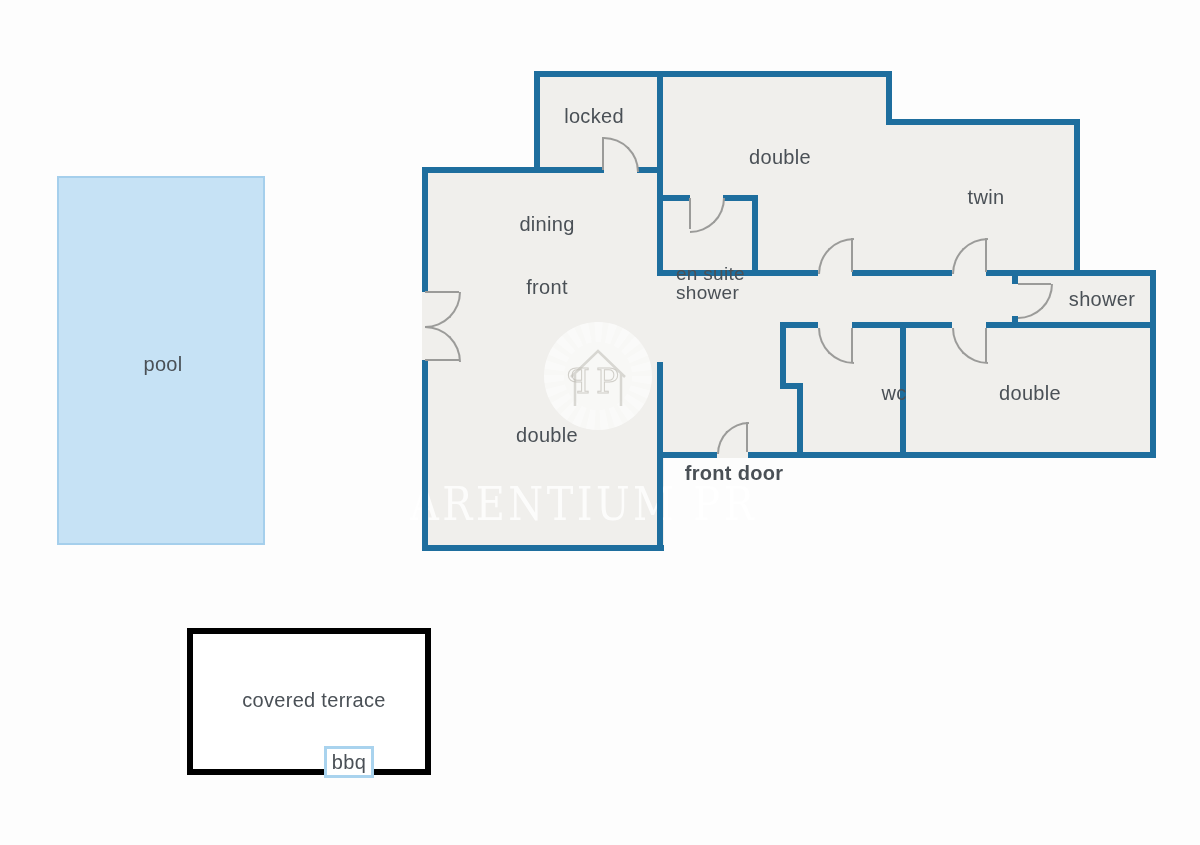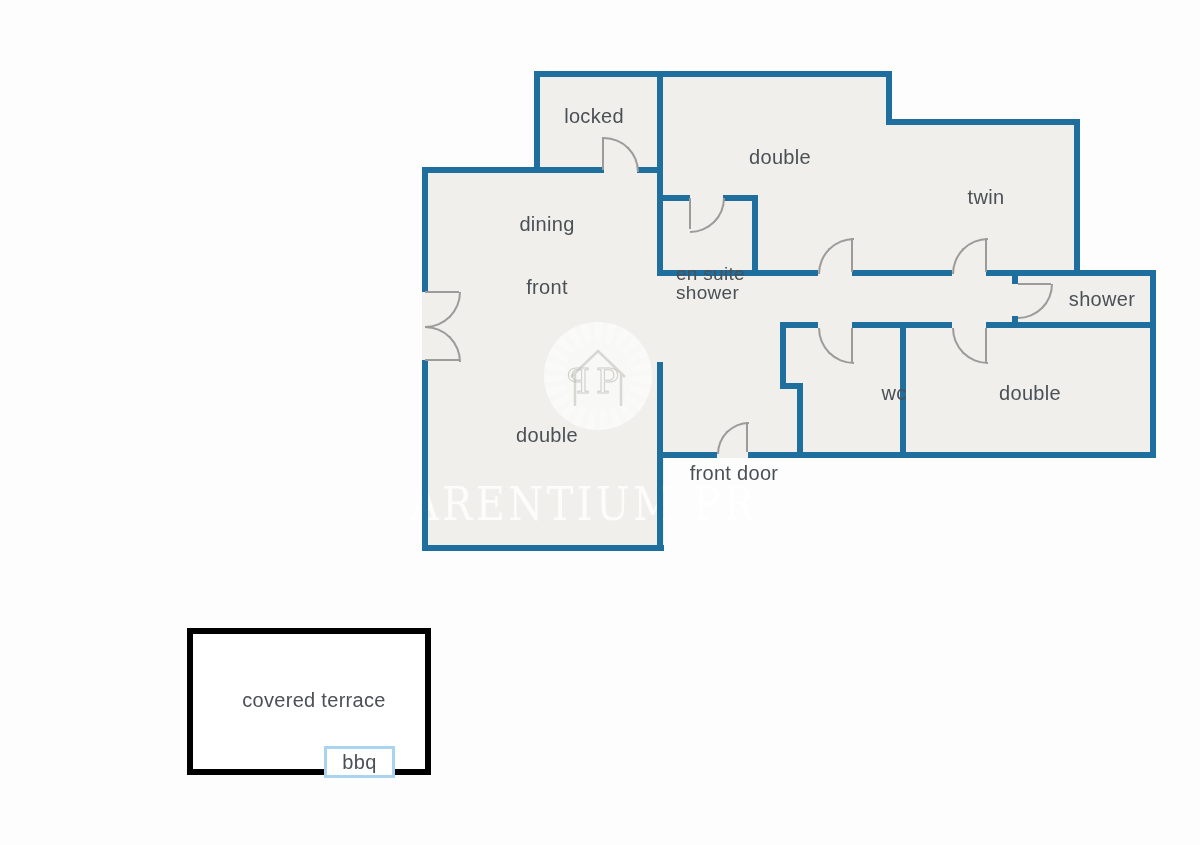--- a/index.html
+++ b/index.html
@@ -24,38 +24,41 @@
   
   .pool{
     position:absolute;left:57px;top:176px;width:208px;height:369px;box-sizing:border-box;
     background:#c6e2f5;border:2px solid #a5cfec;z-index:1;
   }
   .terrace{
     position:absolute;left:187px;top:628px;width:244px;height:147px;box-sizing:border-box;
     background:#ffffff;border:6px solid #000000;z-index:1;
   }
   .bbq{
-    position:absolute;left:131px;top:112px;width:71px;height:32px;box-sizing:border-box;
+    position:absolute;left:131px;top:112px;width:50px;height:32px;box-sizing:border-box;
     background:#ffffff;border:3px solid #a9d3ee;display:flex;align-items:center;justify-content:center;
   }
   .bbq .lbl{position:static;transform:none;}
   
   .wm-logo{position:absolute;left:544px;top:322px;width:108px;height:108px;z-index:2;}
   .wm-text{
     position:absolute;left:410px;top:476px;z-index:2;
     font-family:"DejaVu Serif", serif;font-size:47px;letter-spacing:4px;
     color:rgba(255,255,255,0.8);transform:scaleX(0.85);transform-origin:left top;
     white-space:nowrap;
   }
 </style>
 </head>
 <body>
 
 <div class="canvas">
 
+  <div class="pool">
+    <span class="lbl" style="left:104px;top:186px;">pool</span>
+  </div>
 
   <div class="terrace">
     <span class="lbl" style="left:121px;top:66px;">covered terrace</span>
     <div class="bbq">
       <span class="lbl">bbq</span>
     </div>
   </div>
 
   <div class="floor" style="left:422px;top:167px;width:242px;height:384px;"></div>
   <div class="floor" style="left:534px;top:71px;width:129px;height:99px;"></div>
@@ -142,15 +145,15 @@
   <span class="lbl" style="left:594px;top:116px;">locked</span>
   <span class="lbl" style="left:780px;top:157px;">double</span>
   <span class="lbl" style="left:986px;top:197px;">twin</span>
   <span class="lbl" style="left:547px;top:224px;">dining</span>
   <span class="lbl block" style="left:676px;top:232px;"><span>en suite</span><br><span>shower</span></span>
   <span class="lbl" style="left:547px;top:287px;">front</span>
   <span class="lbl" style="left:1102px;top:299px;">shower</span>
   <span class="lbl" style="left:855px;top:393px;margin-left:39px;">wc</span>
   <span class="lbl" style="left:1030px;top:393px;">double</span>
   <span class="lbl" style="left:547px;top:435px;">double</span>
-  <span class="lbl" style="left:734px;top:473px;">front door</span>
+  <span class="lbl" style="left:734px;top:473px;font-weight:bold;">front door</span>
 
 </div>
 
 </body></html>

